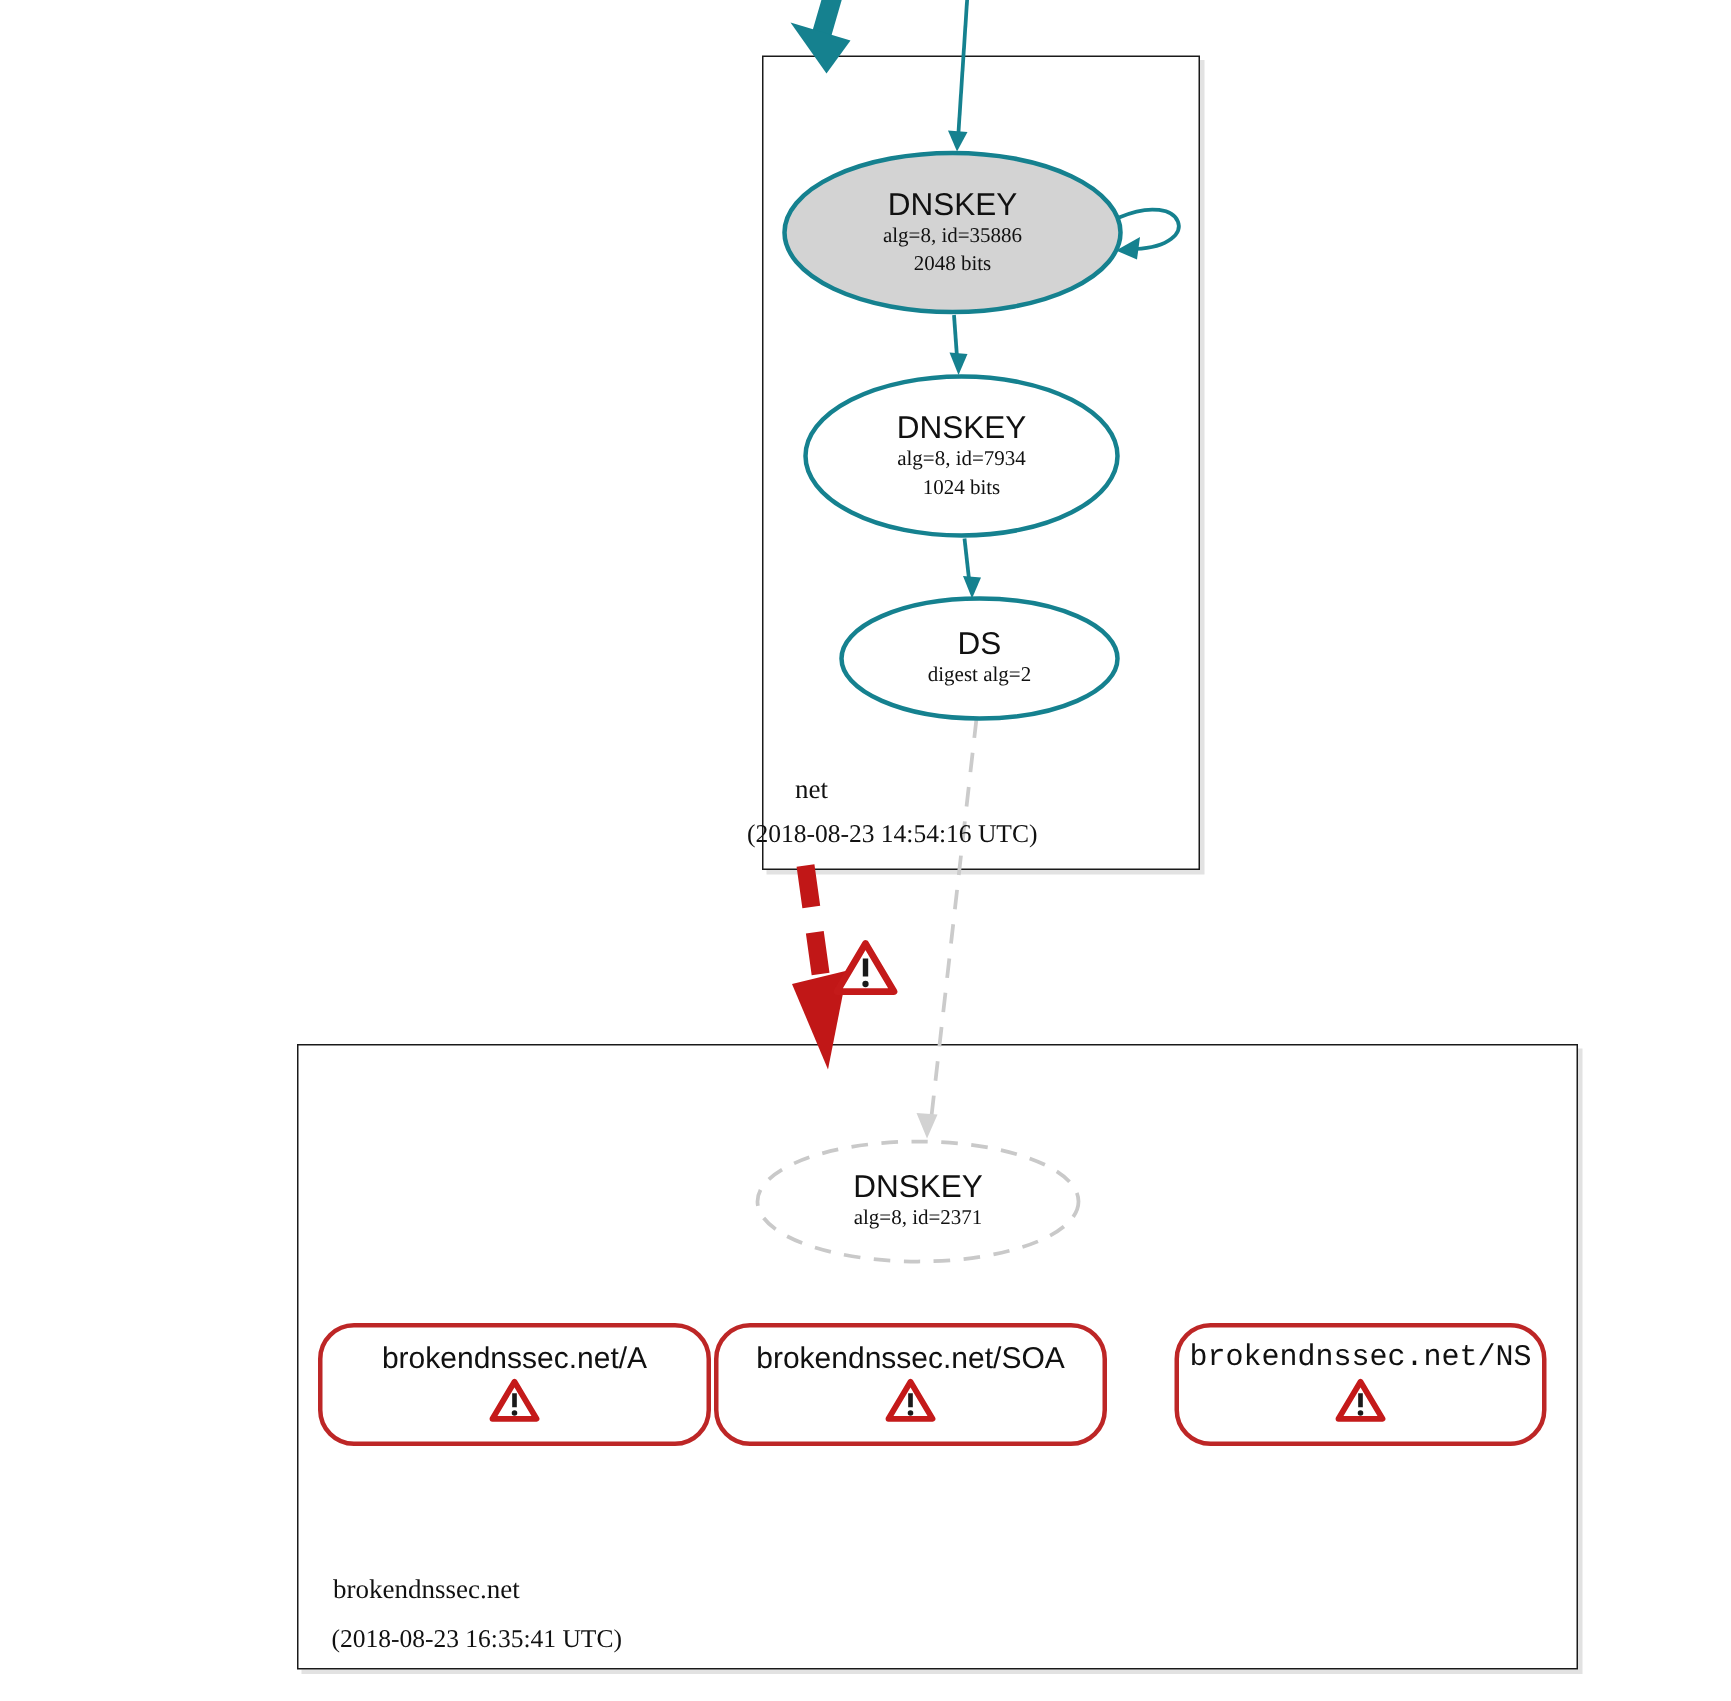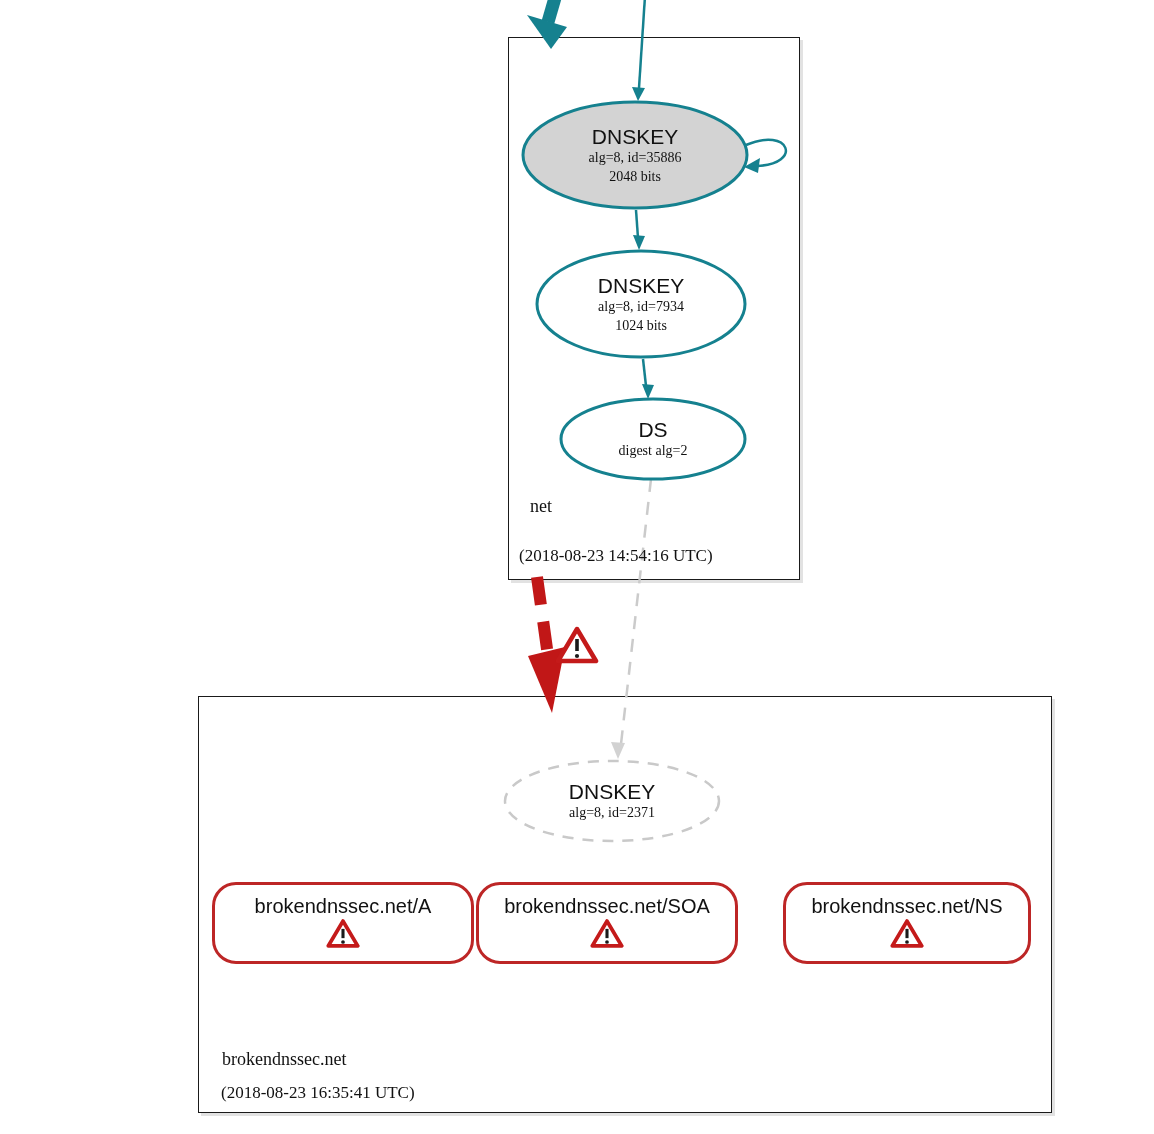--- a/index.html
+++ b/index.html
@@ -103,22 +103,22 @@
   <div class="node-text" style="left:561px; top:400px; width:184px; height:78px;">
     <span class="node-label">DS</span>
     <span class="node-detail">digest alg=2</span>
   </div>
 
   <div class="node-text" style="left:505px; top:762px; width:214px; height:78px;">
     <span class="node-label">DNSKEY</span>
     <span class="node-detail">alg=8, id=2371</span>
   </div>
 
-  <span class="zone-name" style="left:530px; top:496px;">net</span>
-  <span class="zone-ts" style="left:519px; top:546px;">(2018-08-23 14:54:16 UTC)</span>
+  <span class="zone-name" style="left:530px; top:516px;">net</span>
+  <span class="zone-ts" style="left:498px; top:546px;">(2018-08-23 14:54:16 UTC)</span>
 
   <span class="zone-name" style="left:222px; top:1049px;">brokendnssec.net</span>
   <span class="zone-ts" style="left:221px; top:1083px;">(2018-08-23 16:35:41 UTC)</span>
 
   <svg class="mid-warn" width="44" height="40" viewBox="0 0 44 40">
     <polygon points="22,4 41,36 3,36" fill="#ffffff" stroke="#c41a1a" stroke-width="4.5" stroke-linejoin="round"></polygon>
     <line x1="22" y1="14" x2="22" y2="26" stroke="#1a1a1a" stroke-width="3.6"></line>
     <circle cx="22" cy="31" r="2.1" fill="#1a1a1a"></circle>
   </svg>
 
@@ -133,21 +133,21 @@
 
   <div class="rrset" style="left:476px; width:262px;">
     <span class="rrset-label">brokendnssec.net/SOA</span>
     <svg class="warn" width="34" height="31" viewBox="0 0 44 40">
       <polygon points="22,4 41,36 3,36" fill="#ffffff" stroke="#c41a1a" stroke-width="5" stroke-linejoin="round"></polygon>
       <line x1="22" y1="14" x2="22" y2="26" stroke="#1a1a1a" stroke-width="4"></line>
       <circle cx="22" cy="31" r="2.4" fill="#1a1a1a"></circle>
     </svg>
   </div>
 
-  <div class="rrset" style="left:783px; width:248px;">
+  <div class="rrset" style="left:783px; width:248px;font-family:Liberation Mono, monospace;">
     <span class="rrset-label">brokendnssec.net/NS</span>
     <svg class="warn" width="34" height="31" viewBox="0 0 44 40">
       <polygon points="22,4 41,36 3,36" fill="#ffffff" stroke="#c41a1a" stroke-width="5" stroke-linejoin="round"></polygon>
       <line x1="22" y1="14" x2="22" y2="26" stroke="#1a1a1a" stroke-width="4"></line>
       <circle cx="22" cy="31" r="2.4" fill="#1a1a1a"></circle>
     </svg>
   </div>
 
 </div>
 

